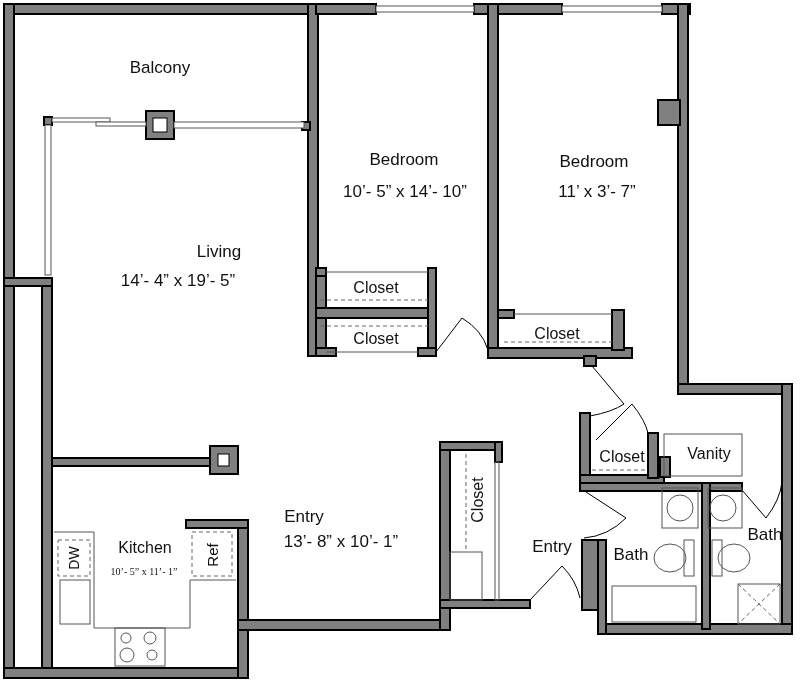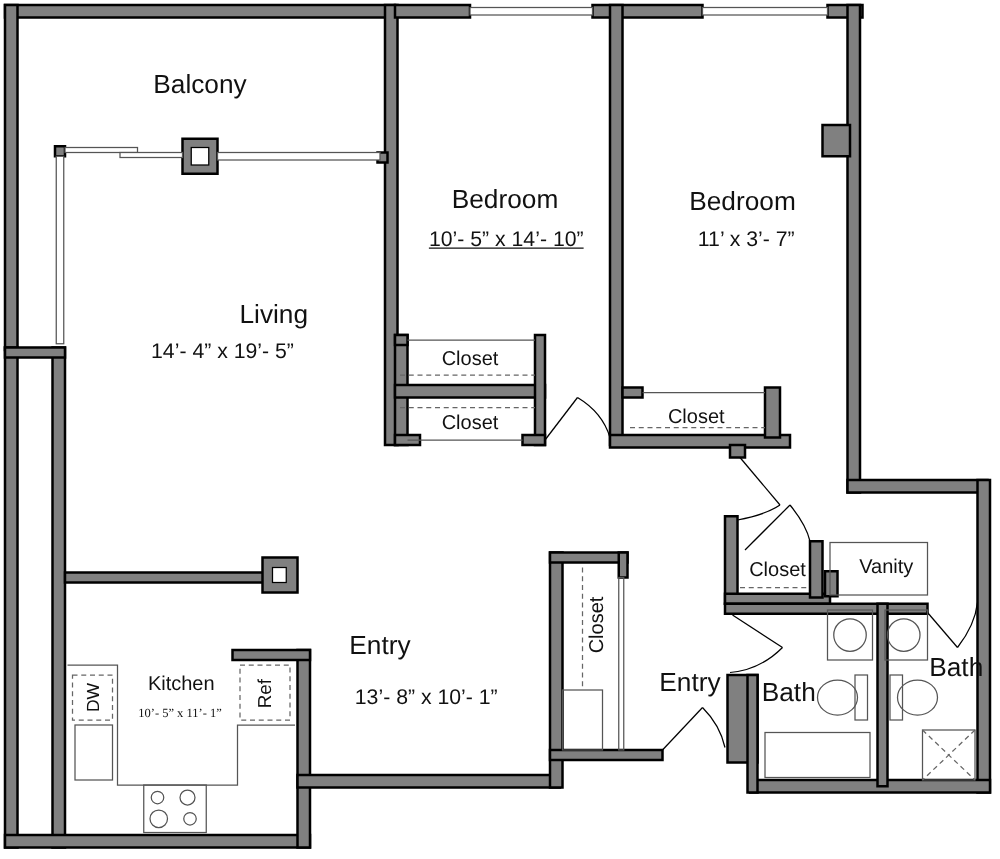--- a/index.html
+++ b/index.html
@@ -4,21 +4,21 @@
   <style>
     html, body { margin: 0; padding: 0; background: #ffffff; }
     body { width: 800px; height: 687px; position: relative; overflow: hidden; font-family: "Liberation Sans", sans-serif; }
     #plan { position: absolute; left: 0; top: 0; width: 800px; height: 687px; }
     .wall { fill: #808080; stroke: #000; stroke-width: 2; }
     .thin { fill: none; stroke: #555; stroke-width: 1; }
     .thin-w { fill: #fff; stroke: #555; stroke-width: 1; }
     .dash { fill: none; stroke: #666; stroke-width: 1; stroke-dasharray: 4 3; }
     .door { fill: none; stroke: #000; stroke-width: 1; }
     .lbl { position: absolute; color: #111; white-space: nowrap; transform: translate(-50%, -50%); }
-    .room { font-size: 21px; }
+    .room { font-size: 17px; }
     .dim { font-size: 17px; }
     .small { font-size: 16px; }
     .tiny { font-size: 10px; font-family: "Liberation Serif", serif; }
     .rot { transform: translate(-50%, -50%) rotate(-90deg); }
   </style>
 </head>
 <body>
 
 <svg id="plan" viewBox="0 0 800 687" xmlns="http://www.w3.org/2000/svg">
 
@@ -159,30 +159,30 @@
     <circle class="thin" cx="150" cy="638" r="6"></circle>
     <circle class="thin" cx="127" cy="655" r="7"></circle>
     <circle class="thin" cx="152" cy="655" r="5"></circle>
   </g>
 </svg>
 
 <span class="lbl room" style="left:160px; top:68px;">Balcony</span>
 <span class="lbl room" style="left:178px; top:252px;margin-left:41px;">Living</span>
 <span class="lbl dim" style="left:178px; top:281px;">14’- 4” x 19’- 5”</span>
 <span class="lbl room" style="left:404px; top:160px;">Bedroom</span>
-<span class="lbl dim" style="left:405px; top:192px;text-decoration:underline;">10’- 5” x 14’- 10”</span>
+<span class="lbl dim" style="left:405px; top:192px;">10’- 5” x 14’- 10”</span>
 <span class="lbl room" style="left:594px; top:162px;">Bedroom</span>
 <span class="lbl dim" style="left:597px; top:192px;">11’ x 3’- 7”</span>
 <span class="lbl small" style="left:376px; top:288px;">Closet</span>
 <span class="lbl small" style="left:376px; top:339px;">Closet</span>
 <span class="lbl small" style="left:557px; top:334px;">Closet</span>
 <span class="lbl small" style="left:622px; top:457px;">Closet</span>
 <span class="lbl small rot" style="left:478px; top:500px;">Closet</span>
 <span class="lbl small" style="left:709px; top:454px;">Vanity</span>
 <span class="lbl room" style="left:304px; top:517px;">Entry</span>
-<span class="lbl dim" style="left:341px; top:542px;margin-top:16px;">13’- 8” x 10’- 1”</span>
+<span class="lbl dim" style="left:341px; top:542px;">13’- 8” x 10’- 1”</span>
 <span class="lbl room" style="left:552px; top:547px;">Entry</span>
 <span class="lbl room" style="left:631px; top:555px;">Bath</span>
 <span class="lbl room" style="left:765px; top:535px;">Bath</span>
 <span class="lbl small" style="left:145px; top:548px;">Kitchen</span>
 <span class="lbl tiny" style="left:144px; top:571px;">10’- 5” x 11’- 1”</span>
 <span class="lbl small rot" style="left:74px; top:558px; font-size:14px;">DW</span>
 <span class="lbl small rot" style="left:212px; top:555px; font-size:15px;">Ref</span>
 
 </body></html>

